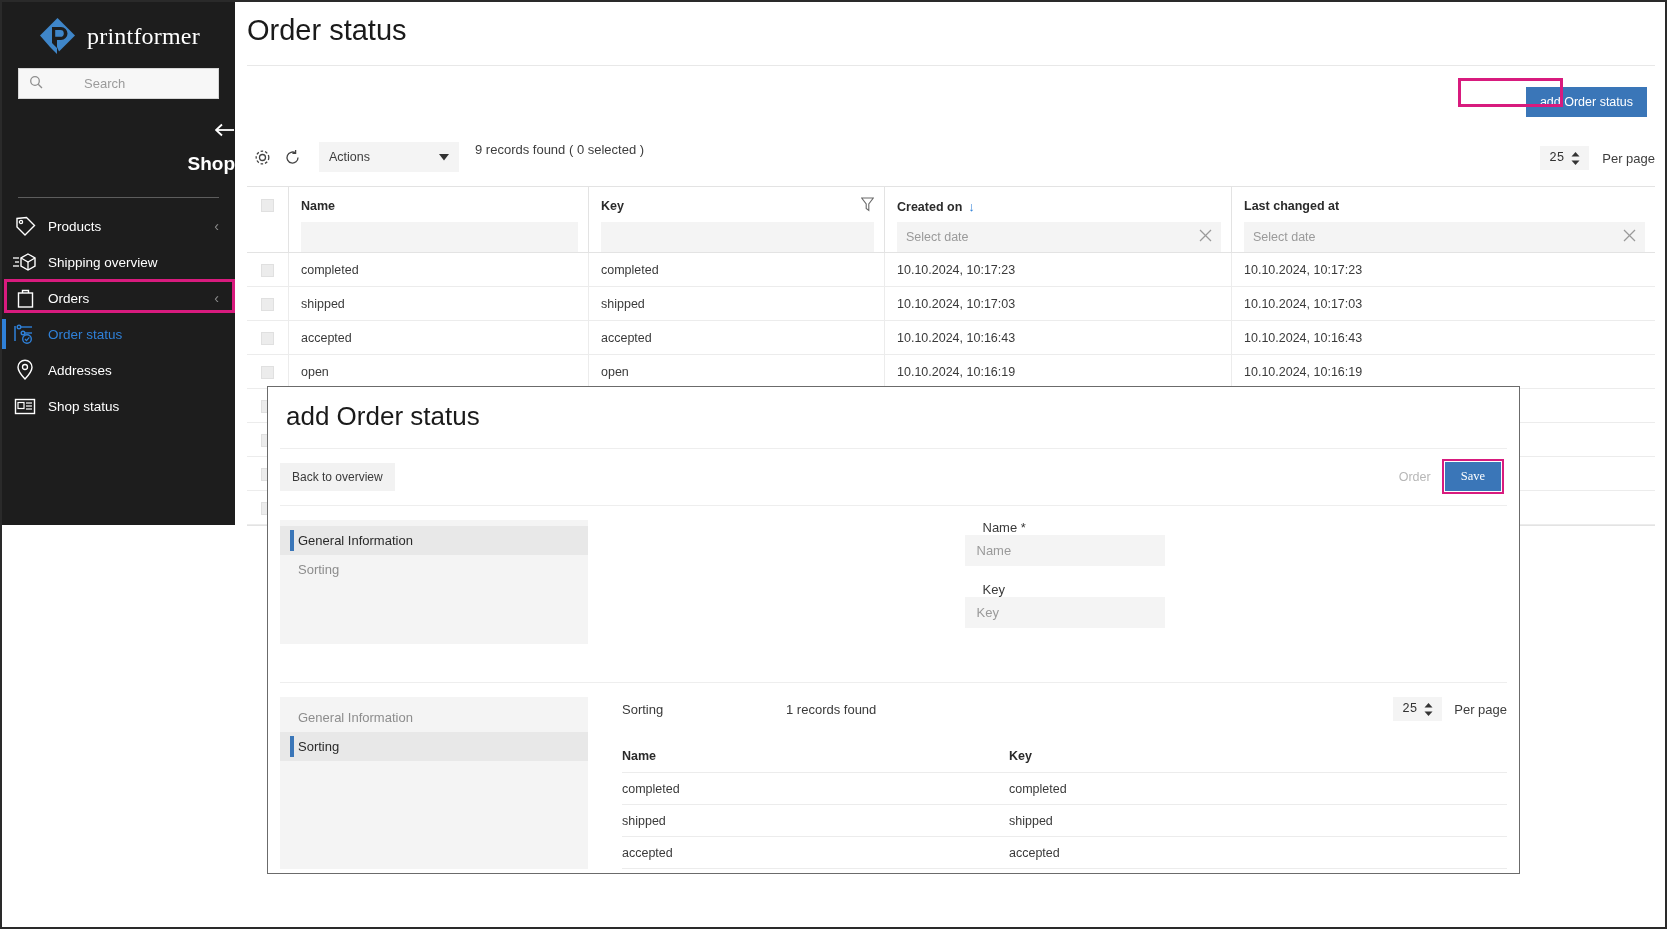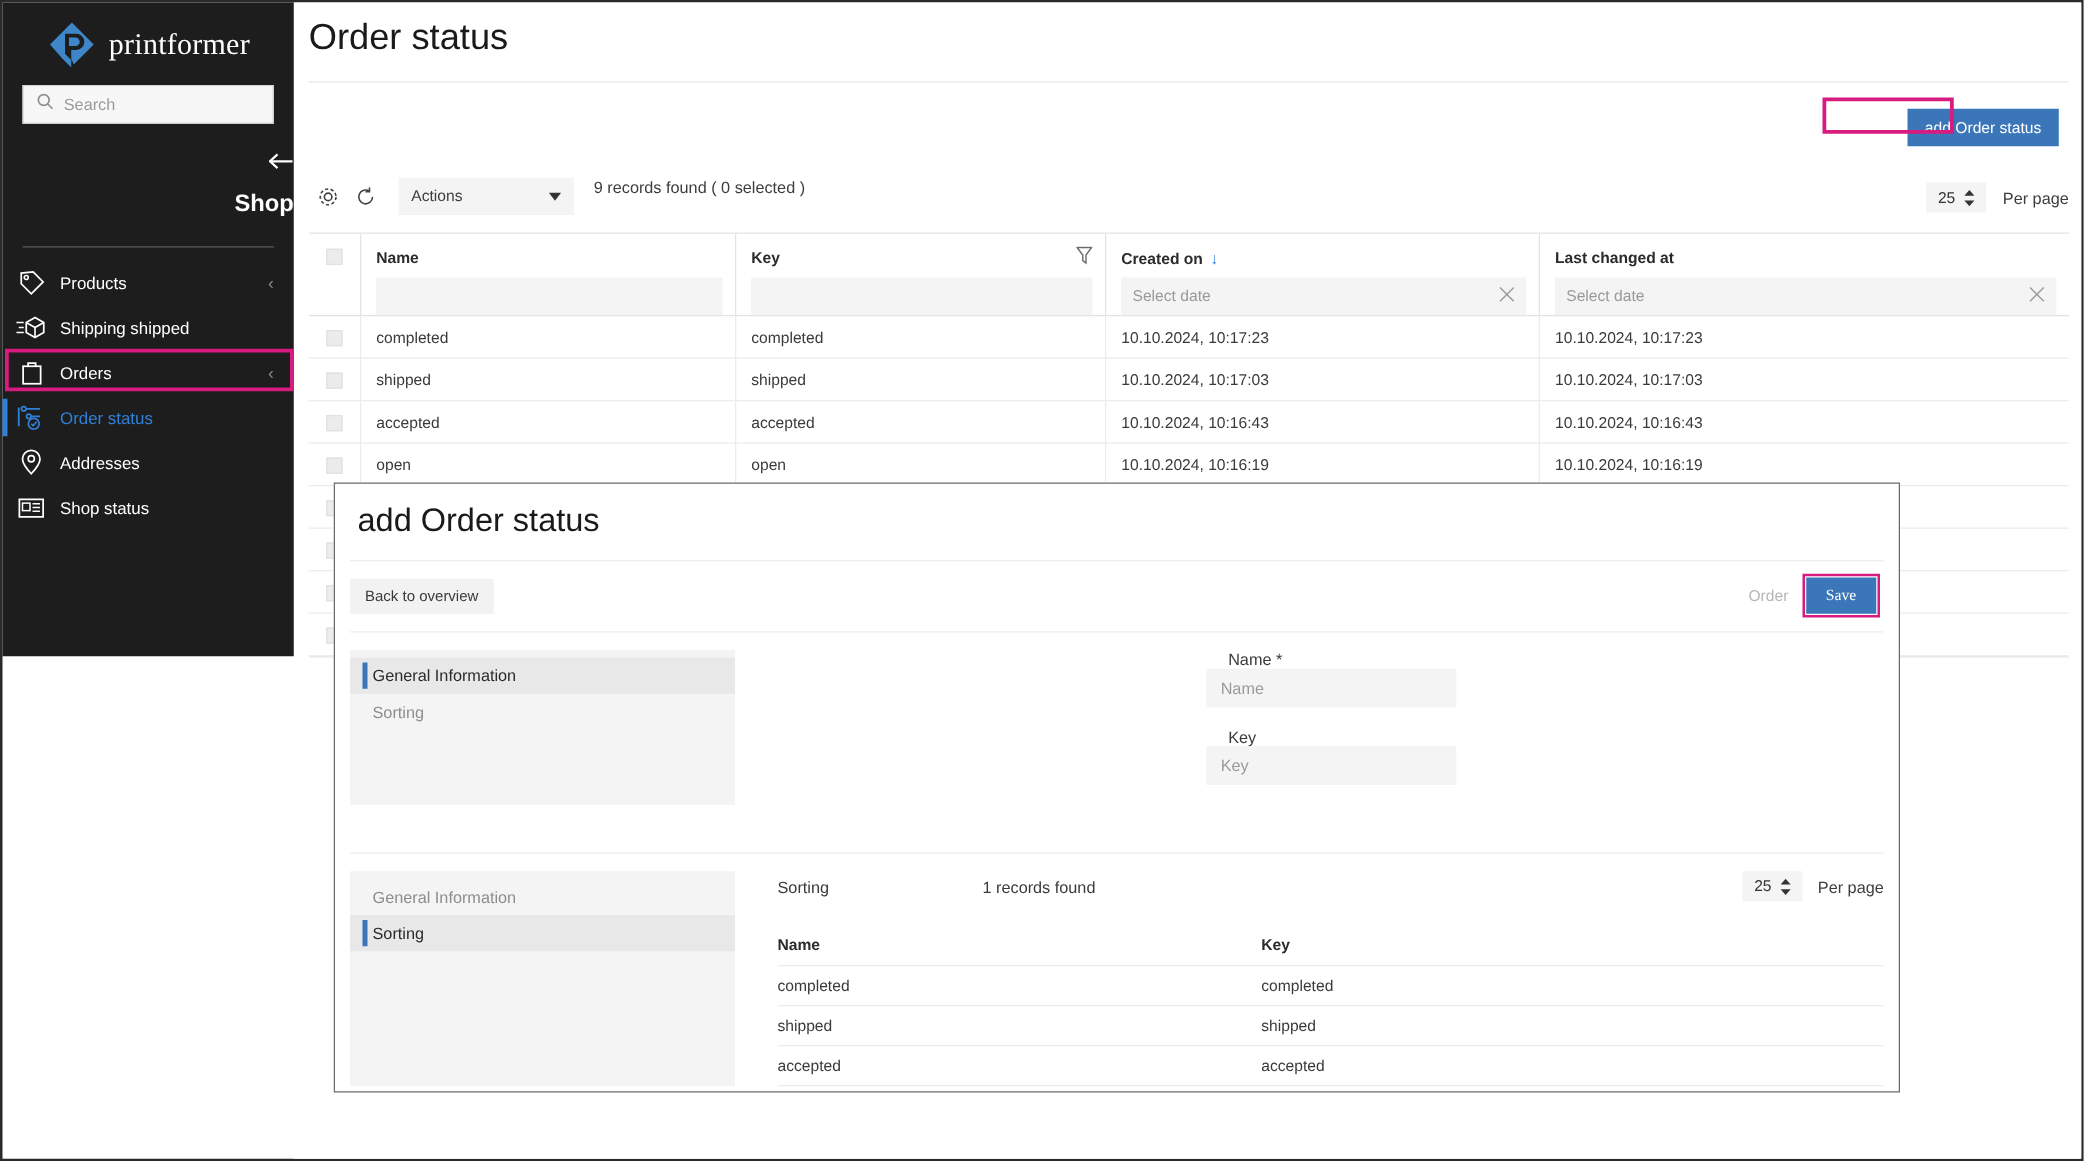--- a/index.html
+++ b/index.html
@@ -38,20 +38,21 @@
     margin: 4px 16px 0 16px;
     height: 31px; background: #f7f7f7;
     border: 1px solid #d6d6d6;
     display: flex; align-items: center; gap: 8px;
     padding: 0 10px;
   }
   .search-input {
     border: none; outline: none; background: transparent;
     font-size: 13px; color: #8a8a8a; width: 100%;
     font-family: "Liberation Sans", sans-serif;
+    margin-left: 33px;
   }
   .search-input::placeholder { color: #9b9b9b; }
   .shop-row {
     display: flex; align-items: flex-end; gap: 11px;
     margin: 21px 0 0 18px;
     color: #ffffff; font-size: 19px; font-weight: bold; flex-direction: column;
   }
   .shop-divider {
     margin: 22px 16px 0 16px; height: 1px; background: #5d5d5d;
   }
@@ -120,21 +121,21 @@
     cursor: pointer;
   }
   .records-txt {
     margin-left: 16px; font-size: 13px; color: #3d3d3d;
   }
   .perpage-wrap {
     margin-left: auto; display: flex; align-items: center; gap: 13px;
   }
   .stepper {
     background: #f4f4f4; display: flex; align-items: center; gap: 7px;
-    padding: 5px 9px; font-size: 12.5px; color: #333; cursor: pointer;
+    padding: 5px 9px; font-size: 12.5px; color: #333; cursor: pointer; font-family: Liberation Mono, monospace;
   }
   .stepper .arrows { display: flex; flex-direction: column; line-height: 6px; font-size: 9px; }
   .perpage-lbl { font-size: 13px; color: #3d3d3d; }
 
   
   .table {
     margin: 12px 10px 0 12px;
     border-top: 1px solid #e3e3e3;
     border-bottom: 1px solid #e3e3e3;
   }
@@ -289,21 +290,21 @@
         <span class="ic">
           <svg width="25" height="20" viewBox="0 0 25 20">
               <line x1="0" y1="6" x2="6" y2="6" stroke="#fff" stroke-width="1.3"></line>
               <line x1="2" y1="10" x2="6" y2="10" stroke="#fff" stroke-width="1.3"></line>
               <line x1="0" y1="14" x2="6" y2="14" stroke="#fff" stroke-width="1.3"></line>
               <path d="M15 2 L22 6 L22 14 L15 18 L8 14 L8 6 Z" fill="none" stroke="#fff" stroke-width="1.4"></path>
               <polyline points="8,6 15,10 22,6" fill="none" stroke="#fff" stroke-width="1.3"></polyline>
               <line x1="15" y1="10" x2="15" y2="18" stroke="#fff" stroke-width="1.3"></line>
             </svg>
         </span>
-        <span class="lbl">Shipping shipped</span>
+        <span class="lbl">Shipping overview</span>
       </div>
 
       <div class="nav-item">
         <span class="ic">
           <svg width="19" height="21" viewBox="0 0 19 21">
               <rect x="2.5" y="5" width="14" height="14" fill="none" stroke="#fff" stroke-width="1.4"></rect>
               <path d="M6.5 5 V2.5 h6 V5" fill="none" stroke="#fff" stroke-width="1.4"></path>
             </svg>
         </span>
         <span class="lbl">Orders</span>

